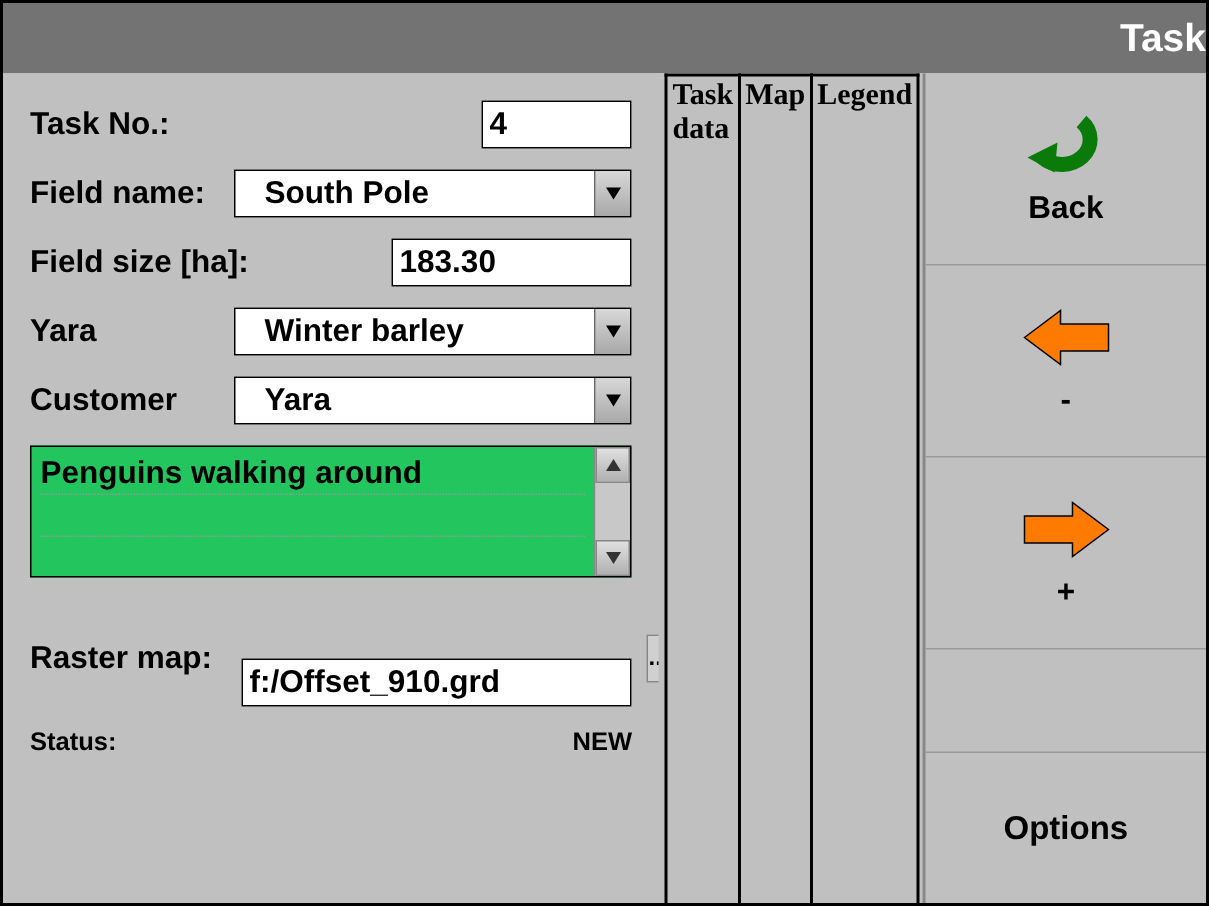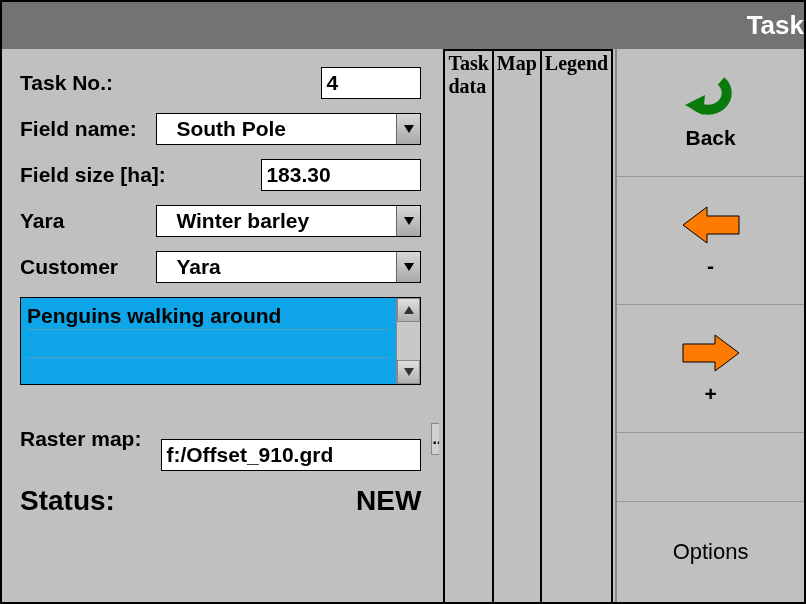--- a/index.html
+++ b/index.html
@@ -90,21 +90,21 @@
     background: linear-gradient(#d8d8d8,#a8a8a8);
     border-left: 1px solid #666;
     display: flex;
     align-items: center;
     justify-content: center;
   }
   .combo-btn svg { display:block; }
   .comment-box {
     border: 1px solid #000;
     height: 88px;
-    background: #0ea5e9;
+    background: #22c55e;
     display: flex;
     margin-bottom: 22px;
   }
   .comment-text {
     flex: 1;
     font-size: 21px;
     font-weight: bold;
     padding: 4px 6px;
   }
   .comment-text .line {
@@ -143,21 +143,21 @@
     margin-left: 10px;
     background: #d0d0d0;
     border: 1px solid #888;
     font-size: 16px;
     font-weight: bold;
     cursor: pointer;
     display:flex; align-items:center; justify-content:center;
   }
   .status-row {
     display: flex;
-    font-size: 28px;
+    font-size: 17px;
     font-weight: bold;
     margin-bottom: 10px;
   }
   .tabs {
     display: flex;
     background: #c0c0c0;
     padding: 0 4px;
     font-family: Liberation Serif, serif;
   }
   .tab {
@@ -193,21 +193,21 @@
     font-weight: bold;
     cursor: pointer;
     gap: 2px;
   }
   .side-btn:last-child { border-bottom: none; }
   .side-fill { flex:1; border-bottom: 1px solid #999;}
   .options-btn {
     height: 100px;
     display:flex; align-items:center; justify-content:center;
     font-size: 22px;
-    font-weight: normal;
+    font-weight: bold;
     cursor:pointer;
   }
 </style>
 </head>
 <body>
 
 <div class="window">
   <div class="titlebar">Task</div>
   <div class="body">
     <div class="main">

